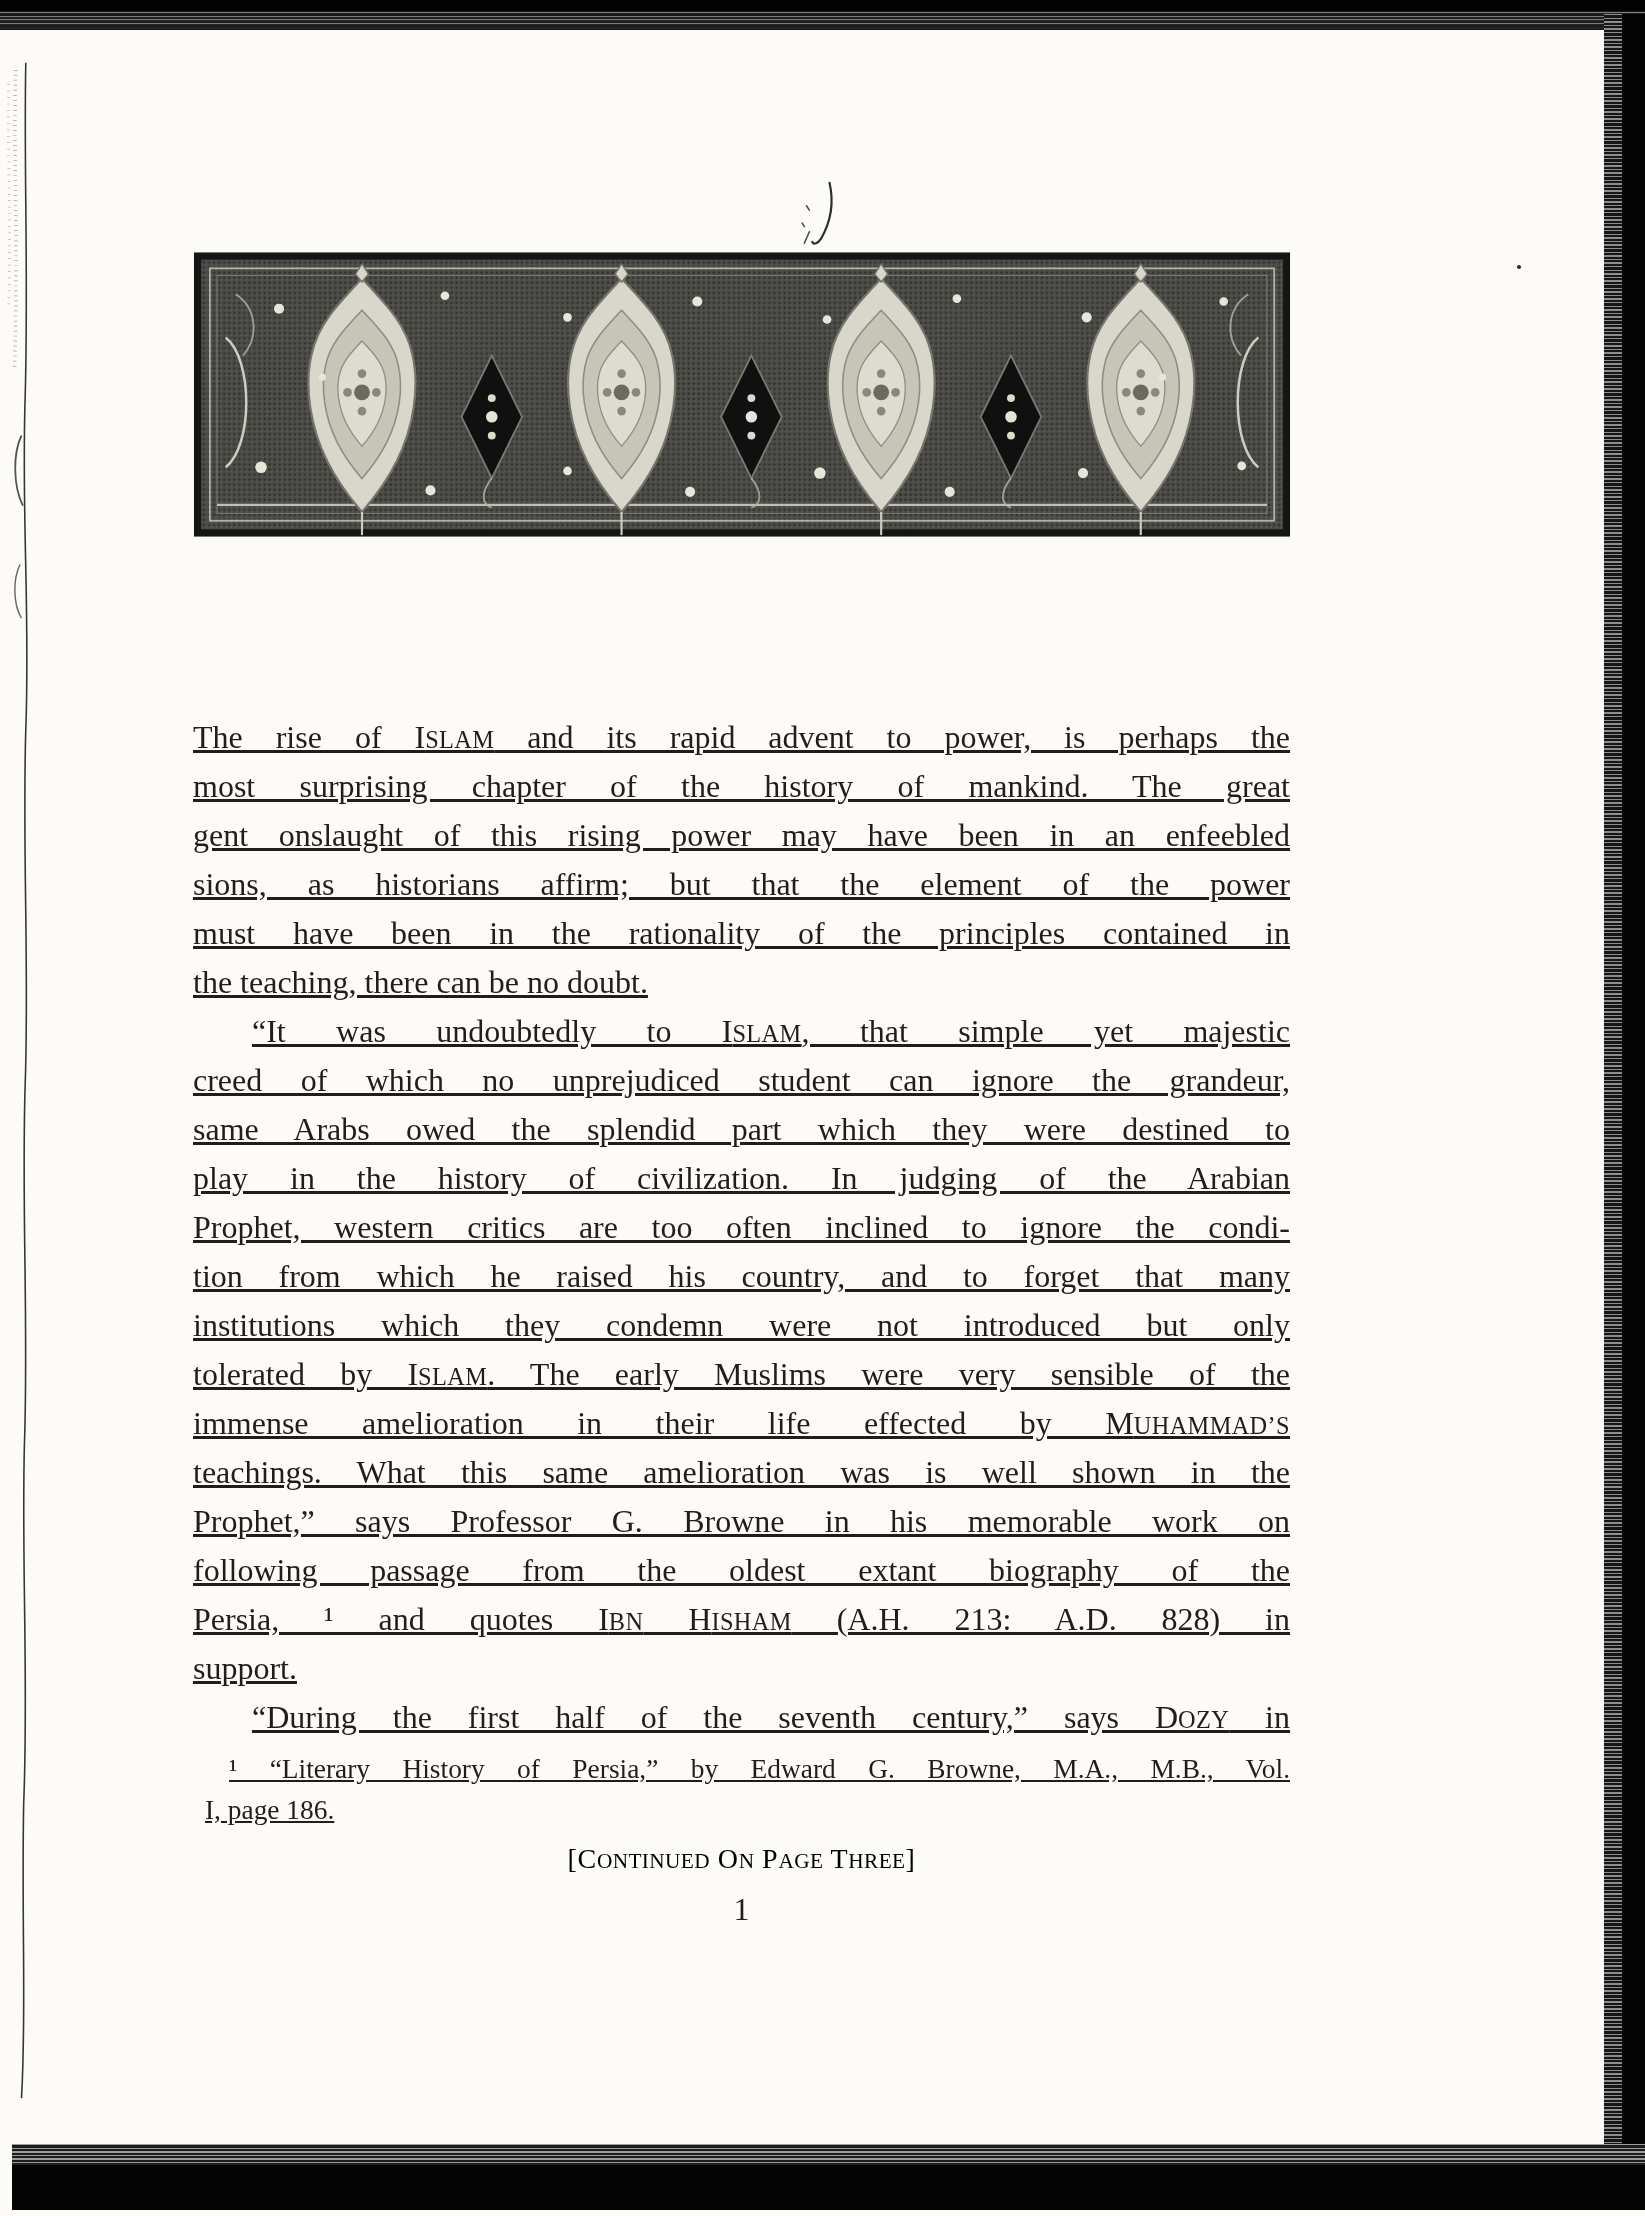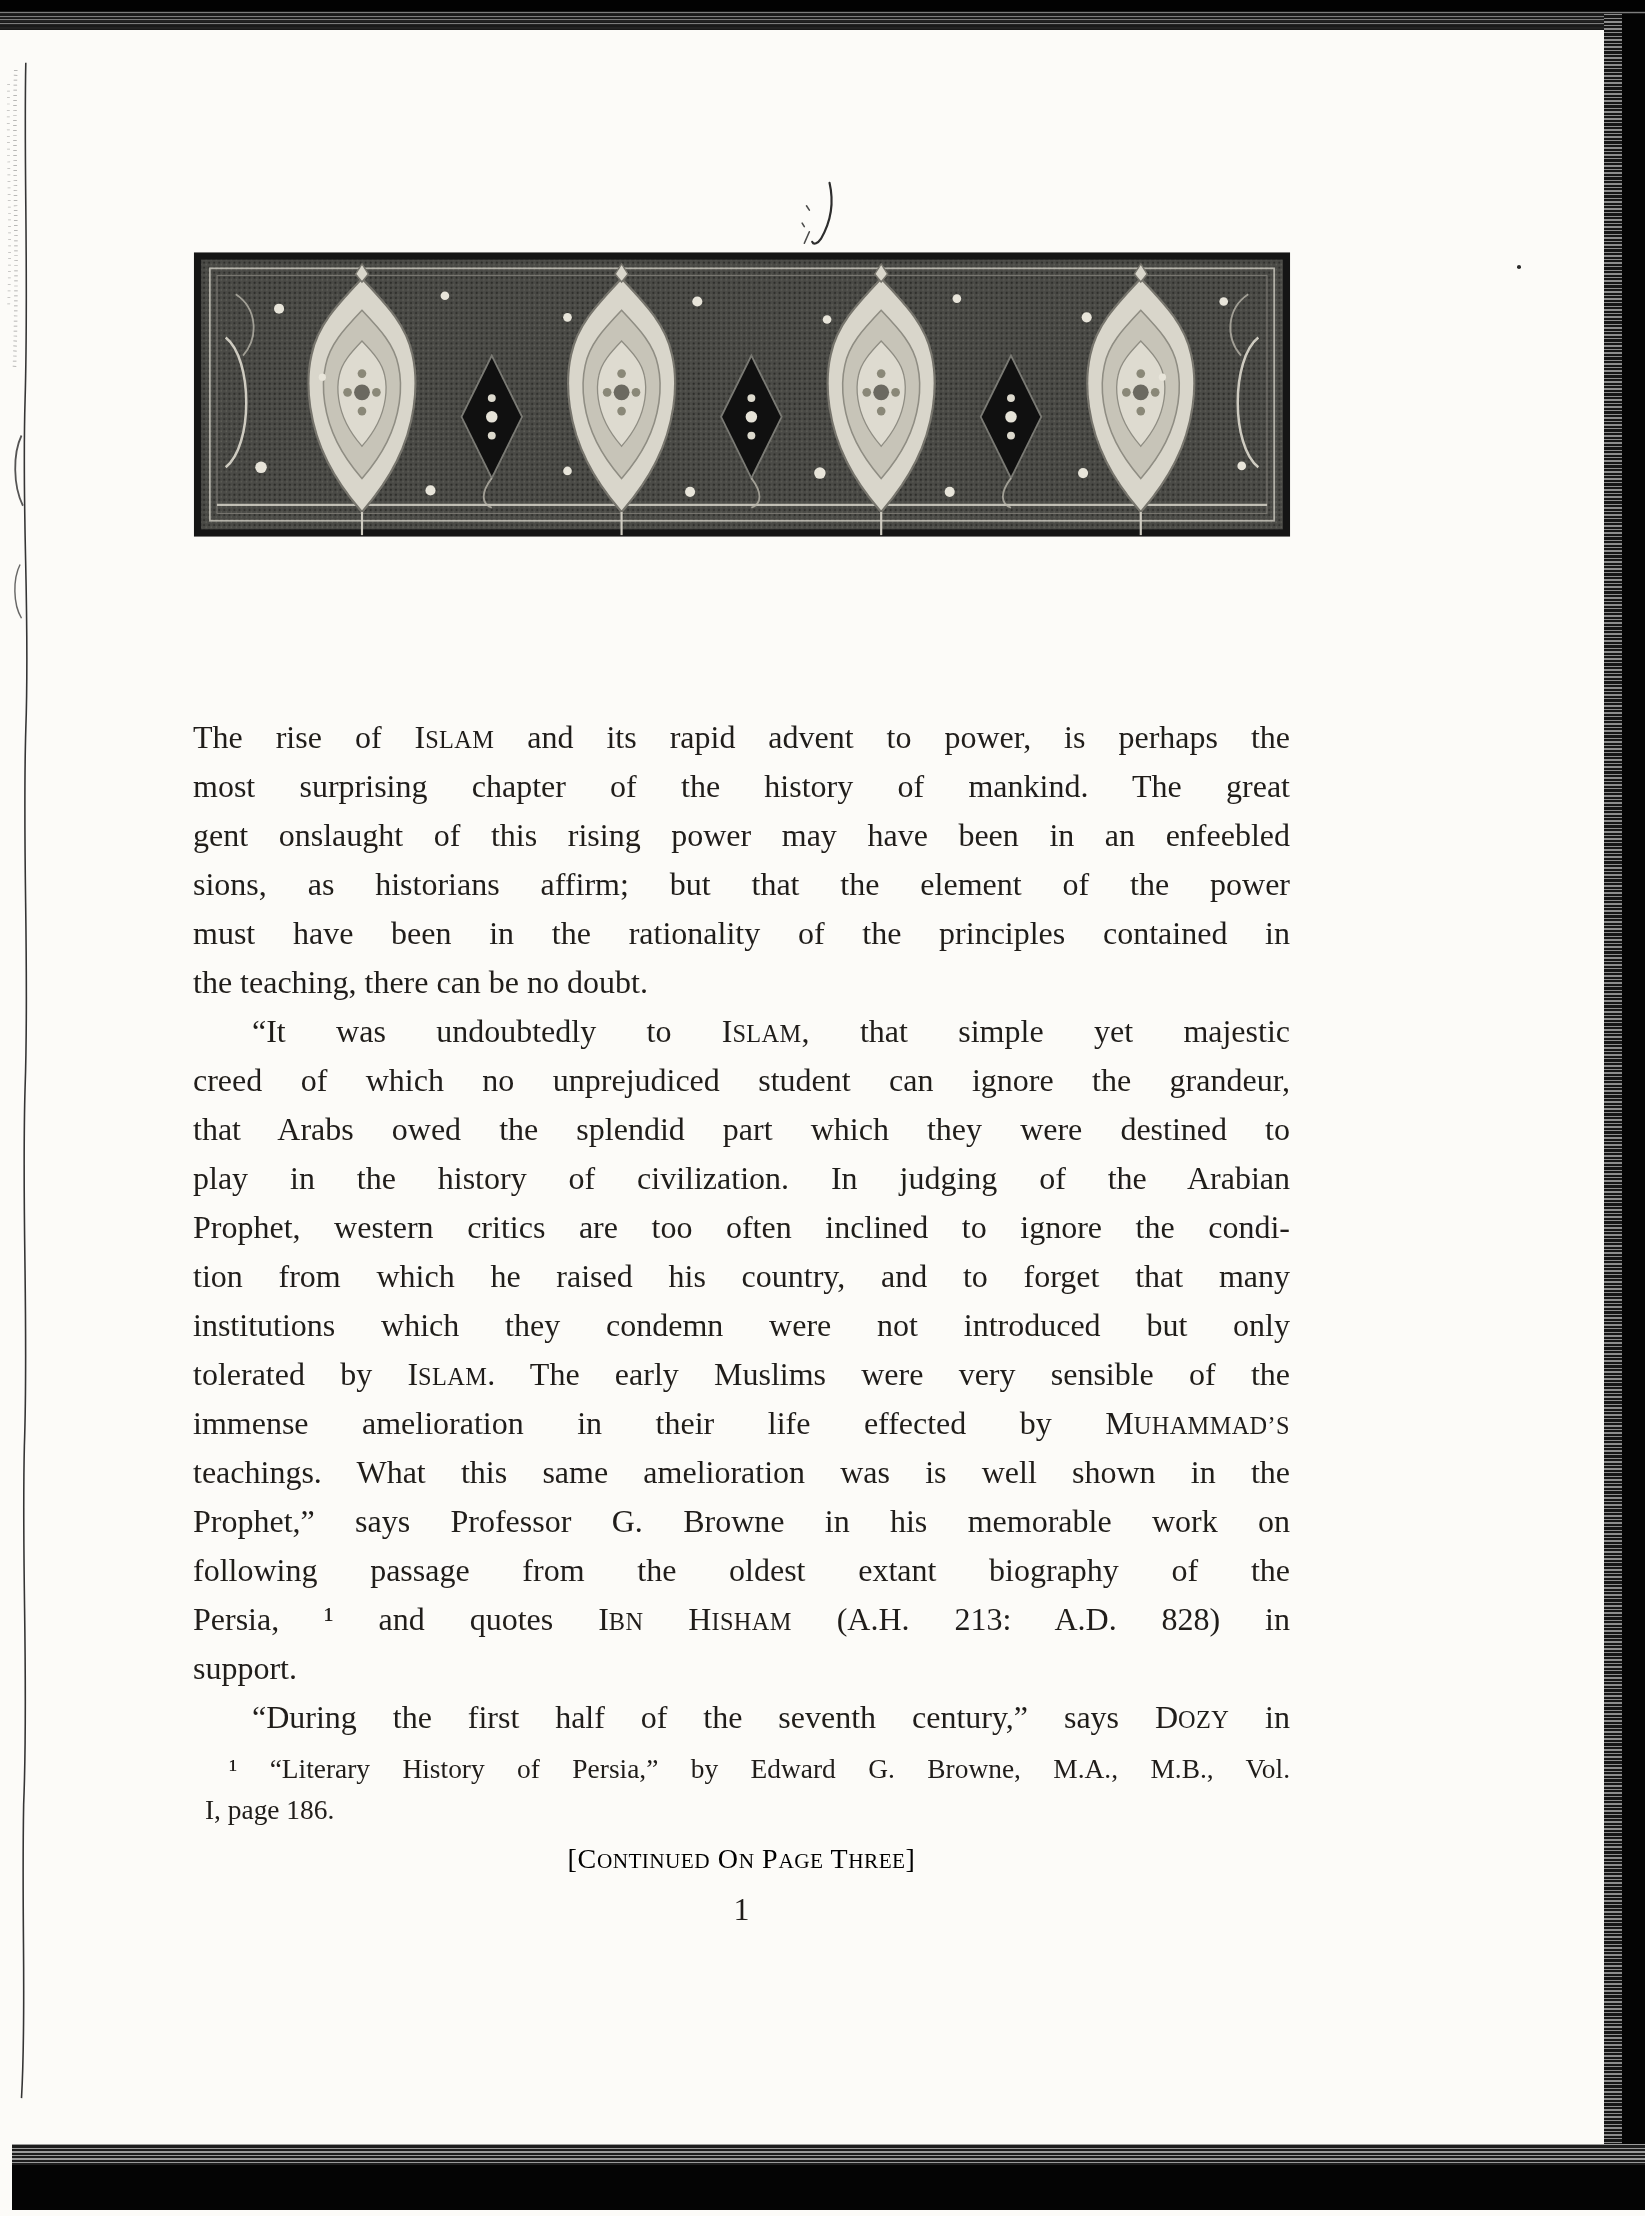--- a/index.html
+++ b/index.html
@@ -18,21 +18,21 @@
     background:repeating-linear-gradient(180deg,#9a9a9a 0 1.4px,#1c1c1c 1.4px 3.6px);}
   .edge.bottom::after{content:"";position:absolute;left:0;right:0;bottom:0;height:45px;background:#040404;}
   .left-line{position:absolute;left:0;top:56px;}
   .pen-mark{position:absolute;left:792px;top:177px;}
   .speck{position:absolute;width:4.3px;height:3.6px;background:#2a2a2a;border-radius:50%;}
   
   .ornament{position:absolute;left:192px;top:251px;}
   
   .textcol{position:absolute;left:193px;top:713px;width:1097px;color:#201d1a;}
   .para .line{font-size:32px;line-height:49px;height:49px;
-    text-align:justify;text-align-last:justify;}
+    text-align:justify;text-align-last:justify;text-decoration:underline;}
   .para .line.last{text-align:left;text-align-last:left;}
   .para .line.indent{text-indent:59px;}
   .sc{font-size:0.76em;letter-spacing:0.4px;}
   .footnote{margin-top:7.2px;}
   .footnote .line{font-size:27.4px;line-height:41px;height:41px;
     text-align:justify;text-align-last:justify;}
   .footnote .line.last{text-align:center;text-align-last:left;margin-left:12px;}
   .footnote .line.indent{text-indent:36px;}
   .footer{margin-top:11.5px;text-align:center;font-size:28px;letter-spacing:0.7px;color:#000000;}
   .pagenum{margin-top:16px;text-align:center;font-size:32px;color:#201d1a;}
@@ -134,21 +134,21 @@
           <div class="line">The rise of I<span class="sc">SLAM</span> and its rapid advent to power, is perhaps the</div>
           <div class="line">most surprising chapter of the history of mankind. The great</div>
           <div class="line">gent onslaught of this rising power may have been in an enfeebled</div>
           <div class="line">sions, as historians affirm; but that the element of the power</div>
           <div class="line">must have been in the rationality of the principles contained in</div>
           <div class="line last">the teaching, there can be no doubt.</div>
         </div>
         <div class="para">
           <div class="line indent">“It was undoubtedly to I<span class="sc">SLAM</span>, that simple yet majestic</div>
           <div class="line">creed of which no unprejudiced student can ignore the grandeur,</div>
-          <div class="line">that Arabs owed the splendid part which they were destined to</div>
+          <div class="line">same Arabs owed the splendid part which they were destined to</div>
           <div class="line">play in the history of civilization. In judging of the Arabian</div>
           <div class="line">Prophet, western critics are too often inclined to ignore the condi-</div>
           <div class="line">tion from which he raised his country, and to forget that many</div>
           <div class="line">institutions which they condemn were not introduced but only</div>
           <div class="line">tolerated by I<span class="sc">SLAM</span>. The early Muslims were very sensible of the</div>
           <div class="line">immense amelioration in their life effected by M<span class="sc">UHAMMAD’S</span></div>
           <div class="line">teachings. What this same amelioration was is well shown in the</div>
           <div class="line">Prophet,” says Professor G. Browne in his memorable work on</div>
           <div class="line">following passage from the oldest extant biography of the</div>
           <div class="line">Persia, ¹ and quotes I<span class="sc">BN</span> H<span class="sc">ISHAM</span> (A.H. 213: A.D. 828) in</div>

